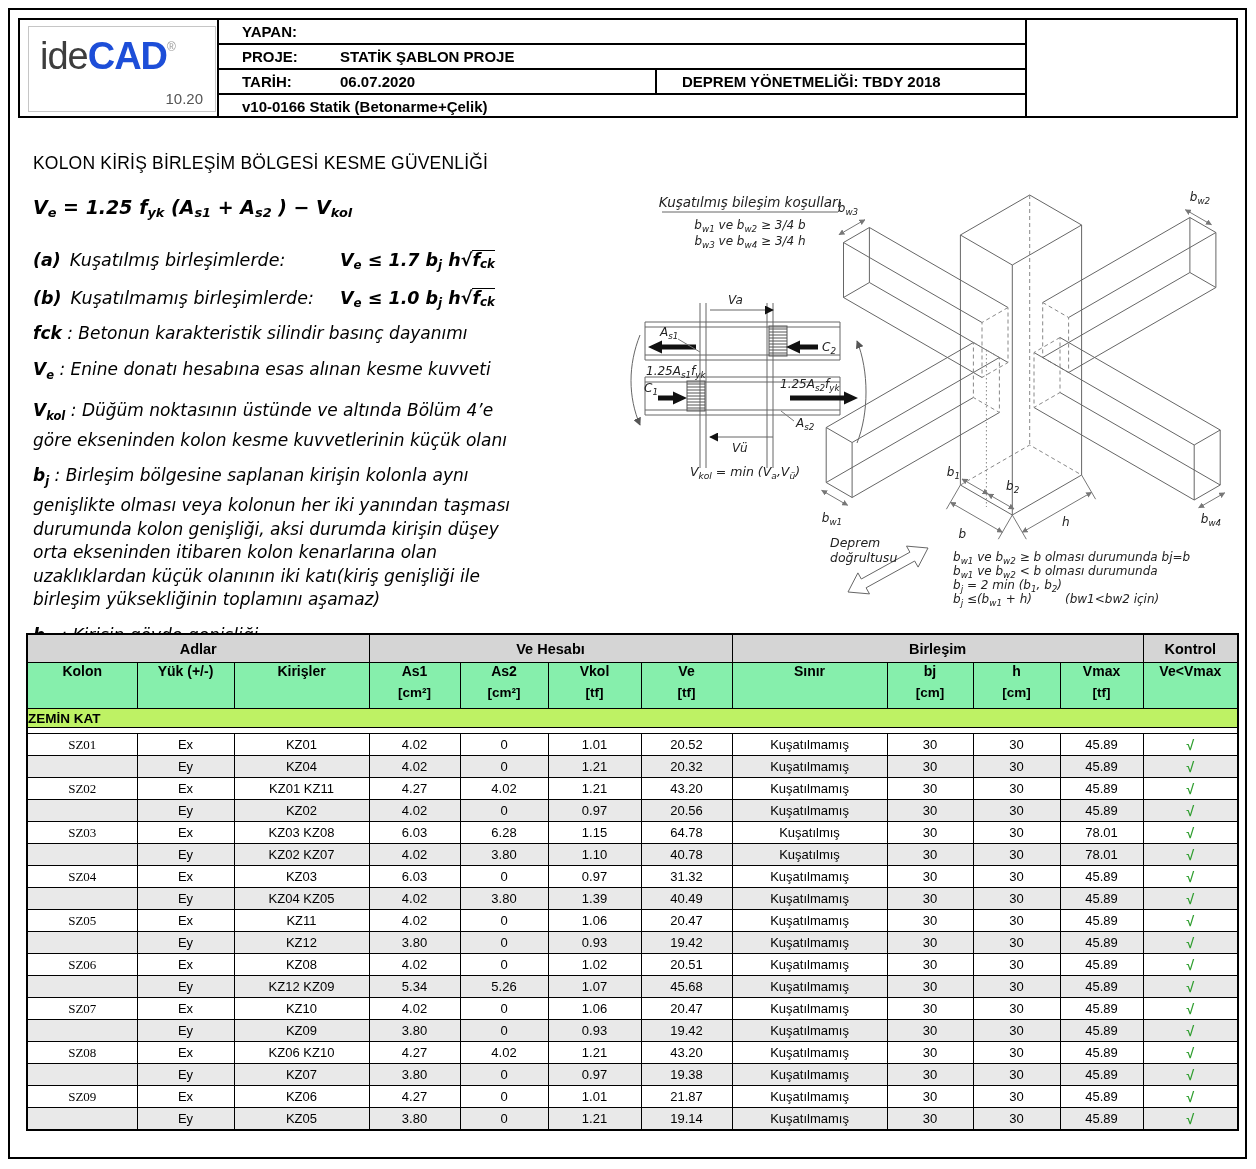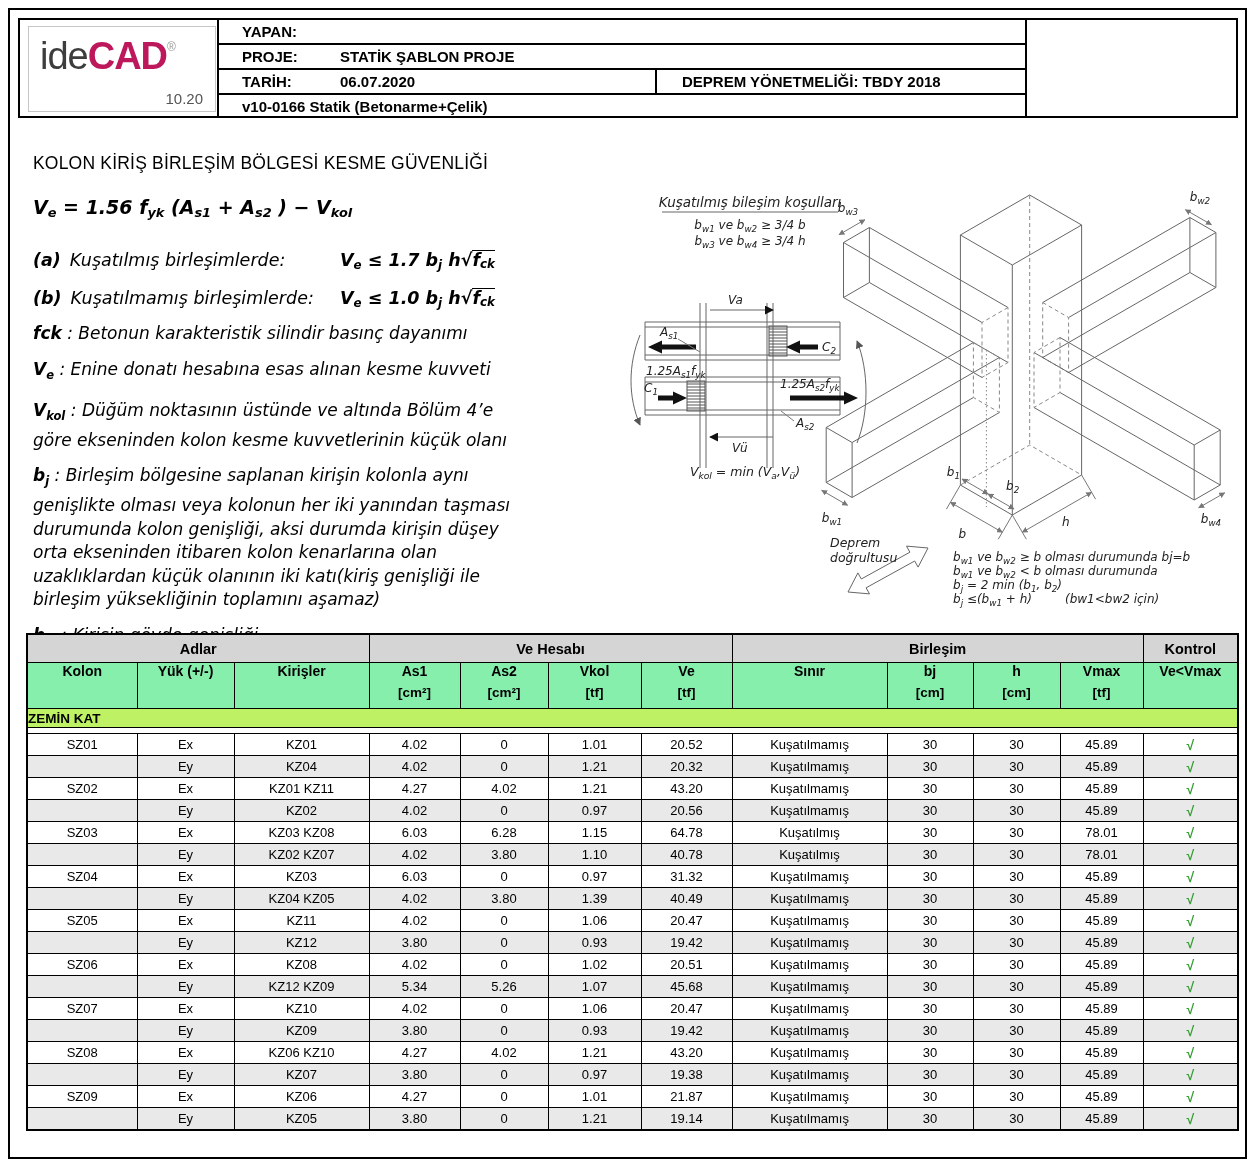--- a/index.html
+++ b/index.html
@@ -9,21 +9,21 @@
 
   
   .hdr{position:absolute;left:18px;top:18px;width:1220px;height:100px;border:2px solid #000;box-sizing:border-box;}
   .hdr .vl,.hdr .hl{position:absolute;background:#000;}
   .hdr .vl{width:2px;}
   .hdr .hl{height:2px;}
   .hdr-txt{position:absolute;font-weight:bold;font-size:15px;white-space:nowrap;}
   .logo-box{position:absolute;left:8px;top:6px;width:186px;height:84px;border:1px solid #c6c6c6;}
   .logo-line{position:absolute;left:11px;top:8px;white-space:nowrap;}
   .logo-ide{font-size:38px;color:#3d3d3d;font-weight:400;letter-spacing:-1px;}
-  .logo-cad{font-size:38px;color:#be185d;font-weight:bold;letter-spacing:-1px;}
+  .logo-cad{font-size:38px;color:#1d4ed8;font-weight:bold;letter-spacing:-1px;}
   .logo-reg{font-size:12px;color:#999;vertical-align:18px;}
   .logo-ver{position:absolute;right:12px;bottom:4px;font-size:15px;color:#555;}
 
   
   .doc-title{position:absolute;left:33px;top:153px;font-size:17.5px;font-weight:normal;letter-spacing:.2px;font-family:"Liberation Sans",sans-serif;}
   .formula-main{position:absolute;left:33px;top:196px;font-size:19px;font-weight:bold;font-style:italic;font-family:"DejaVu Sans",sans-serif;}
   .case{position:absolute;left:33px;font-size:17.5px;font-style:italic;font-family:"DejaVu Sans",sans-serif;white-space:nowrap;}
   .case .cl{font-weight:bold;}
   .case .ct{margin-left:9px;}
   .case .cf{position:absolute;left:307px;font-weight:bold;white-space:nowrap;}
@@ -50,21 +50,21 @@
           font-family:"Liberation Sans",sans-serif;font-size:13px;border:2px solid #000;}
   #rtable td,#rtable th{border:1px solid #000;overflow:hidden;white-space:nowrap;padding:0;}
   tr.ghead th{background:#d5d5d5;height:27px;font-size:14.5px;font-weight:bold;}
   tr.chead th{background:#86efac;height:45px;vertical-align:top;padding-top:4px;font-size:14px;font-weight:bold;border-bottom:2px solid #000;}
   tr.chead .cu{margin-top:6px;font-size:13.5px;}
   tr.section td{background:#bef264;font-weight:bold;text-align:left;padding:2px 0 2px 5px;height:18px;font-size:13.5px;}
   tr.spacer td{height:5px;background:#fff;border-bottom:1.6px solid #000;}
   tr.data td{height:21px;text-align:center;}
   tr.data.ey td{background:#e9e9e9;}
   tr.gstart td{border-top:1.6px solid #000;}
-  td.nb{border-bottom:none;}
+  td.nb{border-bottom:none;font-family:Liberation Serif, serif;}
   td.nt{border-top:none;}
   .check{color:#2f9e2f;font-weight:bold;font-size:14px;}
 </style>
 </head>
 <body>
 
 <div class="page-border"></div>
 
 <div class="hdr">
   <div class="logo-box">
@@ -80,21 +80,21 @@
   <div class="hdr-txt" style="left:222px;top:3px;">YAPAN:</div>
   <div class="hdr-txt" style="left:222px;top:28px;">PROJE:</div>
   <div class="hdr-txt" style="left:320px;top:28px;">STATİK ŞABLON PROJE</div>
   <div class="hdr-txt" style="left:222px;top:53px;">TARİH:</div>
   <div class="hdr-txt" style="left:320px;top:53px;">06.07.2020</div>
   <div class="hdr-txt" style="left:662px;top:53px;">DEPREM YÖNETMELİĞİ: TBDY 2018</div>
   <div class="hdr-txt" style="left:222px;top:78px;">v10-0166 Statik (Betonarme+Çelik)</div>
 </div>
 
 <div class="doc-title">KOLON KİRİŞ BİRLEŞİM BÖLGESİ KESME GÜVENLİĞİ</div>
-<div class="formula-main"><span>V</span><sub>e</sub><span> = 1.56 f</span><sub>yk</sub><span> (A</span><sub>s1</sub><span> + A</span><sub>s2</sub><span> ) − V</span><sub>kol</sub></div>
+<div class="formula-main"><span>V</span><sub>e</sub><span> = 1.25 f</span><sub>yk</sub><span> (A</span><sub>s1</sub><span> + A</span><sub>s2</sub><span> ) − V</span><sub>kol</sub></div>
 
 <div class="case" style="top:250px;">
   <b class="cl"><span>(a)</span></b><span class="ct"><span>Kuşatılmış birleşimlerde:</span></span><span class="cf"><span>V</span><sub>e</sub><span> ≤ 1.7 b</span><sub>j</sub><span> h√</span><span class="ovl"><span>f</span><sub>ck</sub></span></span>
 </div>
 <div class="case" style="top:288px;">
   <b class="cl"><span>(b)</span></b><span class="ct"><span>Kuşatılmamış birleşimlerde:</span></span><span class="cf"><span>V</span><sub>e</sub><span> ≤ 1.0 b</span><sub>j</sub><span> h√</span><span class="ovl"><span>f</span><sub>ck</sub></span></span>
 </div>
 
 <div id="defs">
     <div class="def"><b class="term"><span>fck</span></b><span><span> : Betonun karakteristik silindir basınç dayanımı</span></span></div>

